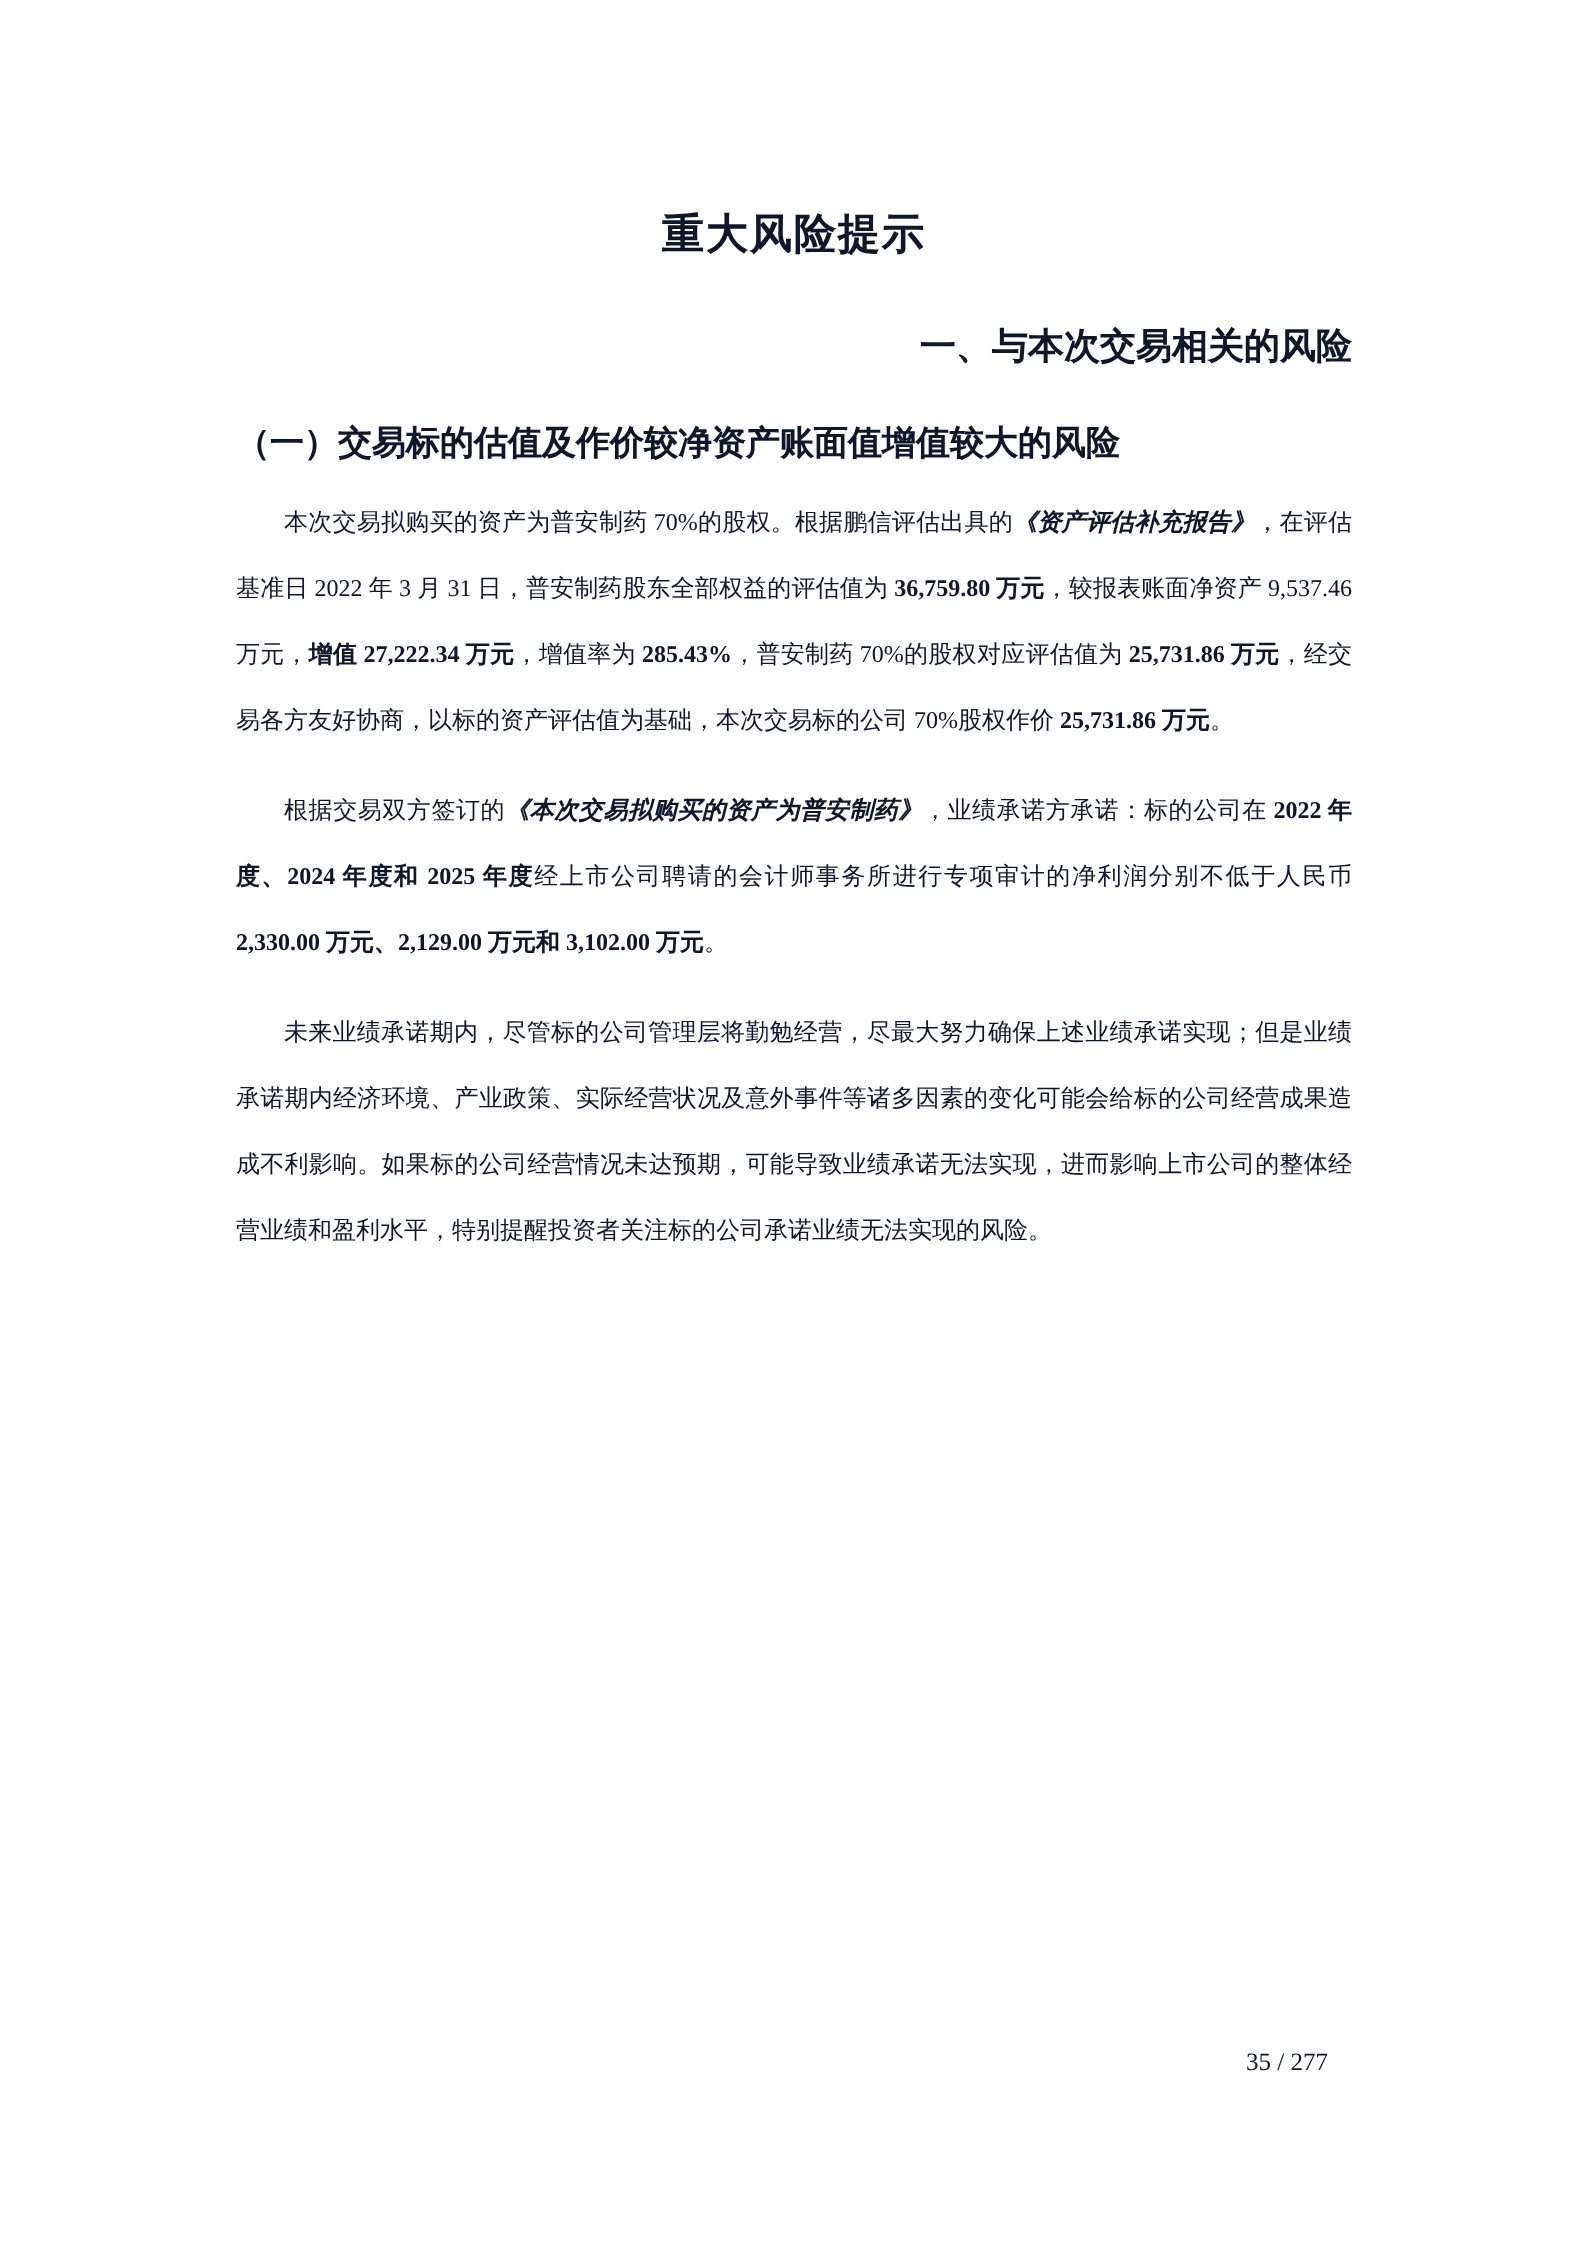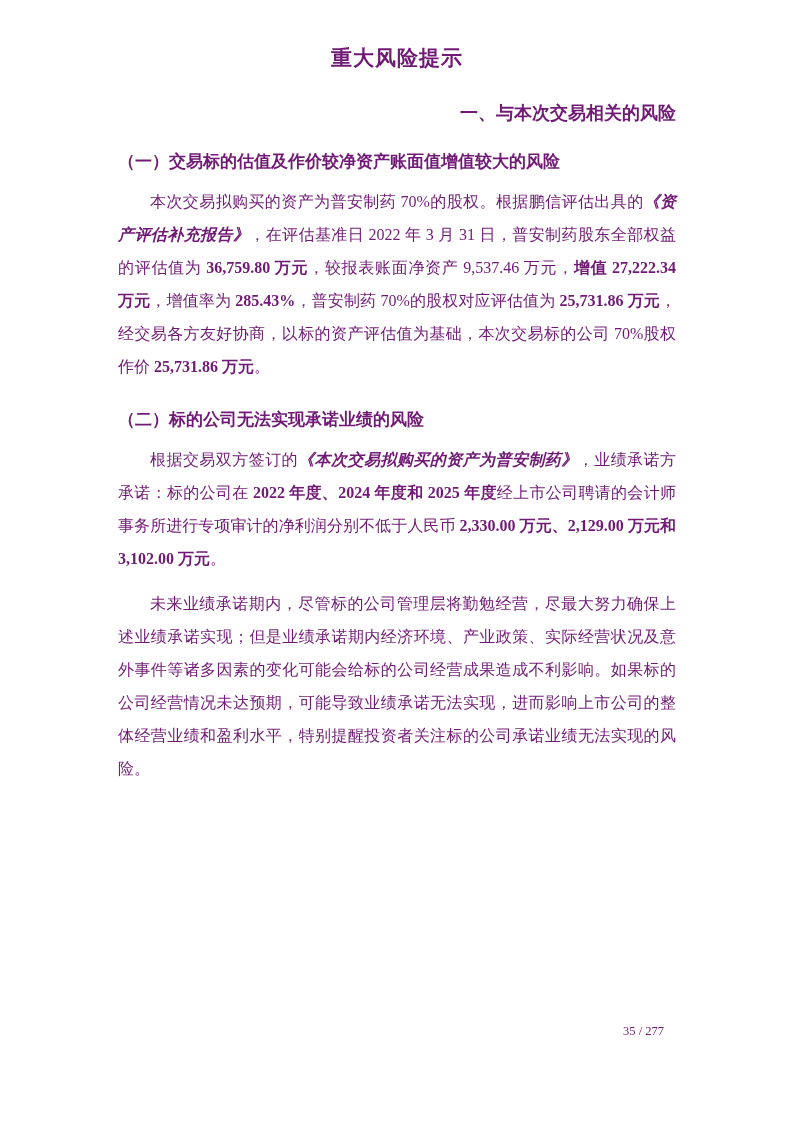--- a/index.html
+++ b/index.html
@@ -5,23 +5,23 @@
   html, body {
     margin: 0;
     padding: 0;
     background: #ffffff;
   }
   .page {
     position: relative;
     width: 793px;
     height: 1086px;
     background: #ffffff;
-    color: #701a75;
+    color: #0f172a;
     box-sizing: border-box;
-    padding: 44px 117px 0 118px;
+    padding: 104px 117px 0 118px;
     font-family: "Liberation Serif", serif;
     overflow: hidden;
   }
   .doc-title {
     margin: 0;
     text-align: center;
     font-family: "Liberation Sans", sans-serif;
     font-weight: bold;
     font-size: 21px;
     line-height: 27px;
@@ -37,21 +37,21 @@
   }
   .h-level2 {
     margin: 26px 0 0 0;
     font-family: "Liberation Sans", sans-serif;
     font-weight: bold;
     font-size: 17px;
     line-height: 22px;
   }
   .para {
     margin: 12px 0 0 0;
-    font-size: 16px;
+    font-size: 12px;
     line-height: 33px;
     text-align: justify;
     text-justify: inter-ideograph;
     text-indent: 2em;
   }
   .para span { white-space: pre-wrap; }
   .run-bold { font-weight: bold; }
   .run-bold-italic { font-weight: bold; font-style: italic; }
   .page-number {
     position: absolute;
@@ -68,21 +68,20 @@
 
   <h1 class="doc-title">重大风险提示</h1>
 
   <h2 class="h-level1">一、与本次交易相关的风险</h2>
 
   <h3 class="h-level2">（一）交易标的估值及作价较净资产账面值增值较大的风险</h3>
 
   <p class="para"><span>本次交易拟购买的资产为普安制药 70%的股权。根据鹏信评估出具的</span><span class="run-bold-italic">《资产评估补充报告》</span><span>，在评估基准日 2022 年 3 月 31 日，普安制药股东全部权益的评估值为 </span><span class="run-bold">36,759.80 万元</span><span>，较报表账面净资产 9,537.46 万元，</span><span class="run-bold">增值 27,222.34 万元</span><span>，增值率为 </span><span class="run-bold">285.43%</span><span>，普安制药 70%的股权对应评估值为 </span><span class="run-bold">25,731.86 万元</span><span>，经交易各方友好协商，以标的资产评估值为基础，本次交易标的公司 70%股权作价 </span><span class="run-bold">25,731.86 万元</span><span>。</span></p>
 
 
-  <h3 class="h-level2">（二）标的公司无法实现承诺业绩的风险</h3>
 
   <p class="para"><span>根据交易双方签订的</span><span class="run-bold-italic">《本次交易拟购买的资产为普安制药》</span><span>，业绩承诺方承诺：标的公司在 </span><span class="run-bold">2022 年度、2024 年度和 2025 年度</span><span>经上市公司聘请的会计师事务所进行专项审计的净利润分别不低于人民币 </span><span class="run-bold">2,330.00 万元、2,129.00 万元和 3,102.00 万元</span><span>。</span></p>
 
   <p class="para"><span>未来业绩承诺期内，尽管标的公司管理层将勤勉经营，尽最大努力确保上述业绩承诺实现；但是业绩承诺期内经济环境、产业政策、实际经营状况及意外事件等诸多因素的变化可能会给标的公司经营成果造成不利影响。如果标的公司经营情况未达预期，可能导致业绩承诺无法实现，进而影响上市公司的整体经营业绩和盈利水平，特别提醒投资者关注标的公司承诺业绩无法实现的风险。</span></p>
 
   <div class="page-number">35 / 277</div>
 
 </div>
 
 </body></html>

